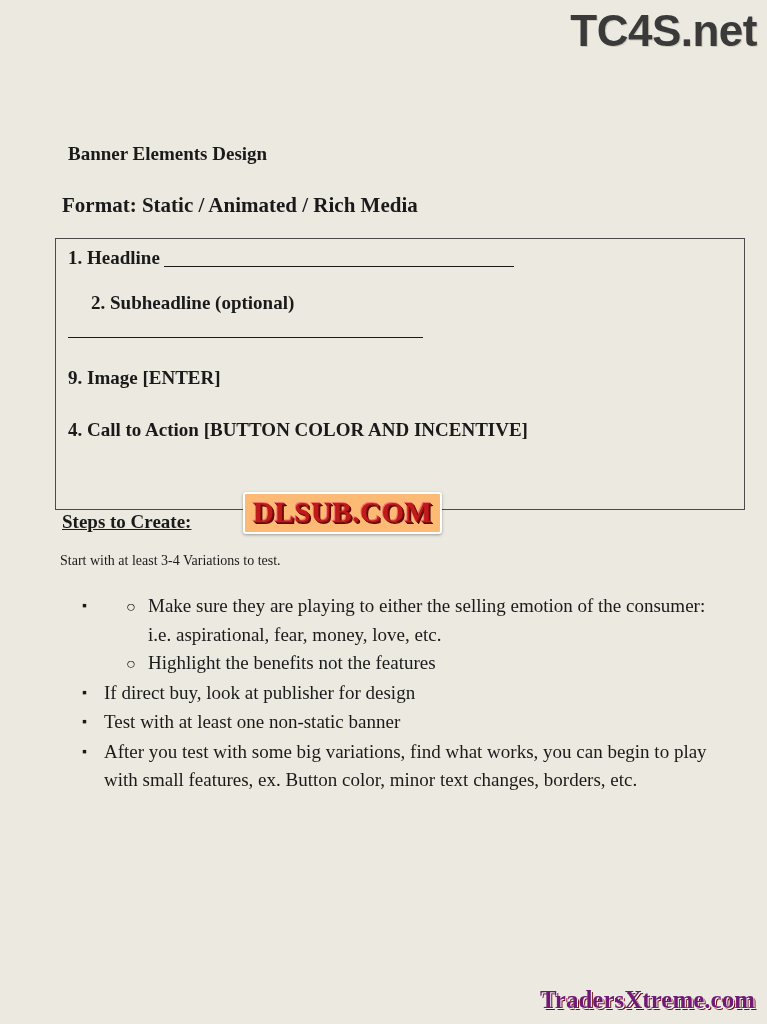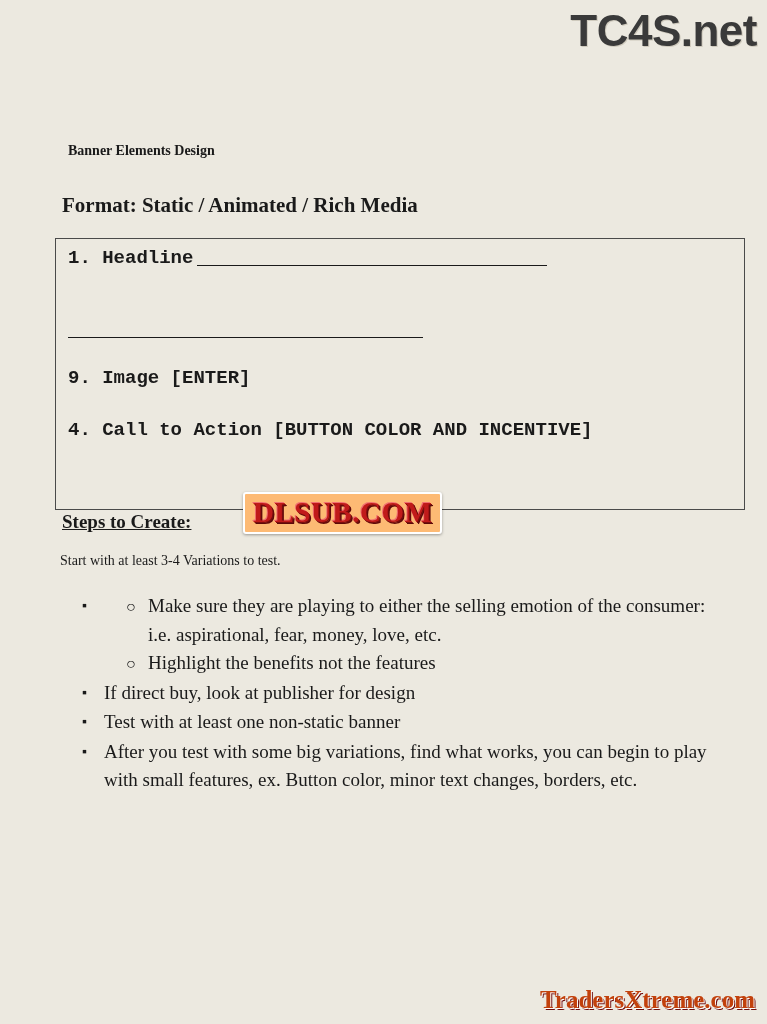--- a/index.html
+++ b/index.html
@@ -40,41 +40,40 @@
     position: absolute;
     left: 0;
     top: 0;
     width: 767px;
   }
 
   .title {
     position: absolute;
     left: 68px;
     top: 143px;
-    font-size: 14px;
+    font-size: 19px;
     font-weight: bold;
   }
 
   .format-line {
     position: absolute;
     left: 62px;
     top: 193px;
     font-size: 21px;
     font-weight: bold;
   }
 
   .box {
     position: absolute;
     left: 55px;
     top: 238px;
     width: 690px;
     height: 272px;
     border: 1px solid #4a4a4a;
     box-sizing: border-box;
-    font-family: Liberation Mono, monospace;
   }
 
   .box-item {
     position: absolute;
     font-size: 19px;
     font-weight: bold;
     white-space: nowrap;
   }
   .item-1 { left: 12px; top: 8px; }
   .item-2 { left: 35px; top: 53px; }
@@ -180,21 +179,21 @@
   .li-text { display: block; }
 
   
   .tx-brand {
     position: absolute;
     right: 12px;
     bottom: 10px;
     font-family: "Liberation Serif", serif;
     font-weight: bold;
     font-size: 25px;
-    color: #c2410c;
+    color: #701a75;
     text-shadow:
       1px 1px 0 #ffffff,
       2px 2px 0 #6e0c0c;
     letter-spacing: 0px;
   }
 </style>
 </head>
 <body>
 
 <div class="page">
@@ -204,20 +203,21 @@
   <div class="content">
 
     <div class="title">Banner Elements Design</div>
 
     <div class="format-line">Format: Static / Animated / Rich Media</div>
 
     <div class="box">
       <div class="box-item item-1">
         <span>1. Headline</span><span class="underline-blank"></span>
       </div>
+      <div class="box-item item-2">2. Subheadline (optional)</div>
       <div class="rule-2"></div>
       <div class="box-item item-3">9. Image [ENTER]</div>
       <div class="box-item item-4">4. Call to Action [BUTTON COLOR AND INCENTIVE]</div>
     </div>
 
     <div class="dlsub">DLSUB.COM</div>
 
     <div class="steps-heading">Steps to Create:</div>
 
     <div class="intro">Start with at least 3-4 Variations to test.</div>

